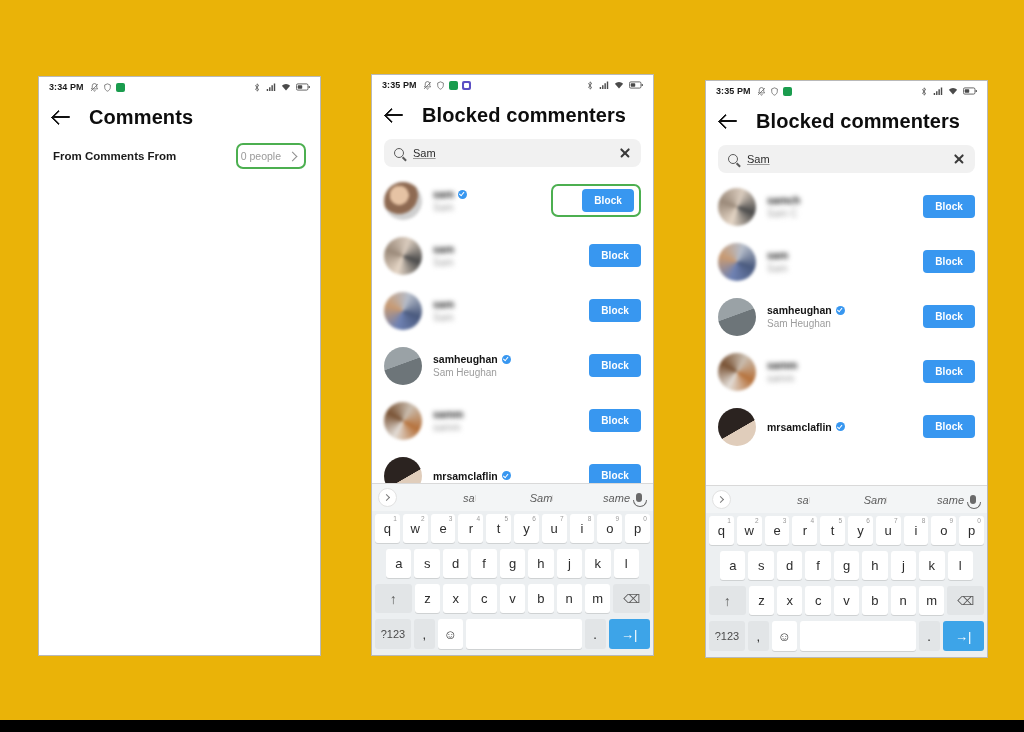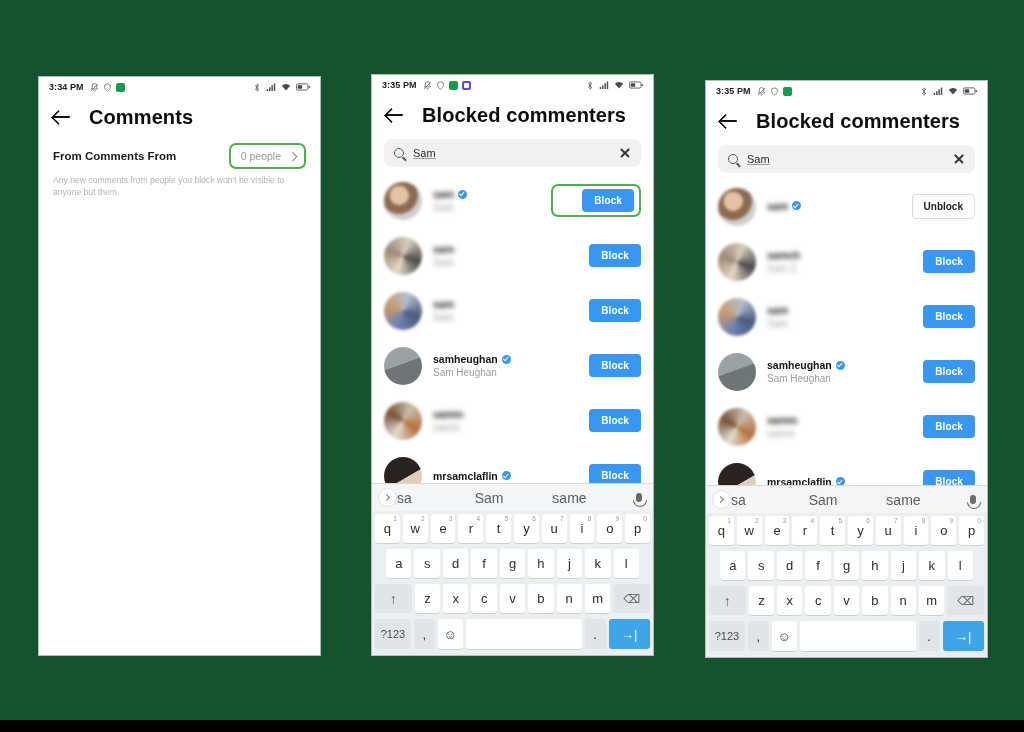--- a/index.html
+++ b/index.html
@@ -2,21 +2,21 @@
 <html><head>
 <meta charset="utf-8">
 <style>
   * { box-sizing: border-box; margin: 0; padding: 0; }
   html, body {
     width: 1024px; height: 732px;
     background: #000;
     font-family: "Liberation Sans", sans-serif;
     overflow: hidden;
   }
-  .stage { position: relative; width: 1024px; height: 720px; background: #14532d; }
+  .stage { position: relative; width: 1024px; height: 720px; background: #eab308; }
 
   .phone {
     position: absolute;
     background: #ffffff;
     overflow: hidden;
     border: 1px solid #b9b9b9;
   }
   #phone-1 { left: 38px;  top: 76px; width: 283px; height: 580px; }
   #phone-2 { left: 371px; top: 74px; width: 283px; height: 582px; }
   #phone-3 { left: 705px; top: 80px; width: 283px; height: 578px; }
@@ -52,21 +52,21 @@
 
   
   .setting-row {
     display: flex; align-items: center; justify-content: space-between;
     padding: 6px 14px 4px 14px; min-height: 30px;
   }
   .setting-label { font-size: 11.5px; font-weight: bold; color: #1a1a1a; }
   .value-pill {
     display: flex; align-items: center; gap: 8px;
     border: 2px solid #4caf50; border-radius: 7px;
-    padding: 5px 8px 5px 10px; background: #fff;
+    padding: 5px 8px 5px 3px; background: #fff;
   }
   .value-text { font-size: 10.5px; color: #9a9a9a; }
   .chev {
     width: 7px; height: 7px; border-top: 1.6px solid #8d8d8d; border-right: 1.6px solid #8d8d8d;
     transform: rotate(45deg); display: inline-block;
   }
   .setting-help {
     font-size: 8.6px; color: #b3b3b3; line-height: 1.35;
     padding: 2px 26px 0 14px;
   }
@@ -149,22 +149,23 @@
   .sugg-toggle {
     width: 19px; height: 19px; border-radius: 50%; background: #fff;
     border: 1px solid #e2e2e2; display: flex; align-items: center; justify-content: center;
     flex: 0 0 auto; cursor: pointer;
   }
   .sugg-toggle i {
     width: 5px; height: 5px; border-top: 1.4px solid #7a7a7a; border-right: 1.4px solid #7a7a7a;
     transform: rotate(45deg); display: block; margin-left: -2px;
   }
   .sugg {
-    flex: 1; text-align: left; font-size: 14px; color: #5c5c5c; cursor: pointer;
+    flex: 1; text-align: right; font-size: 11px; color: #5c5c5c; cursor: pointer;
     position: relative;
+    font-style: italic;
   }
   .sugg + .sugg::before {
     content: ''; position: absolute; left: 0; top: 3px; bottom: 3px; width: 1px; background: #dcdcdc;
   }
   .mic { width: 17px; flex: 0 0 auto; display: flex; justify-content: center; cursor: pointer; }
   .mic-ico { width: 6px; height: 9px; background: #6a6a6a; border-radius: 3px; position: relative; }
   .mic-ico::after {
     content: ''; position: absolute; left: -3px; bottom: -5px; width: 12px; height: 6px;
     border: 1.4px solid #6a6a6a; border-top: none; border-radius: 0 0 7px 7px;
   }
@@ -253,21 +254,20 @@
       <span class="appbar-title">Comments</span>
     </div>
 
     <div class="setting-row">
       <span class="setting-label">From Comments From</span>
       <span class="value-pill">
         <span class="value-text">0 people</span>
         <span class="chev"></span>
       </span>
     </div>
-    <div class="setting-help">Any new comments from people you block won't be visible to anyone but them.</div>
   </div>
 
   <div class="phone" id="phone-2">
     <div class="statusbar">
       <span class="sb-time">3:35 PM</span>
       <span class="sb-left-icons">
         <span class="sb-ico">
           <svg width="9" height="9" viewBox="0 0 16 16">
               <path d="M8 1a4 4 0 0 0-4 4v3l-1.5 2.5h11L12 8V5a4 4 0 0 0-4-4zM6.5 13a1.5 1.5 0 0 0 3 0" fill="none" stroke="#5a5a5a" stroke-width="1.3"></path>
               <line x1="2" y1="14" x2="14" y2="2" stroke="#5a5a5a" stroke-width="1.3"></line>
@@ -535,31 +535,20 @@
 
     <div class="searchwrap">
       <div class="searchbar">
         <span class="mag"></span>
         <span class="search-value" placeholder="Search">Sam</span>
         <span class="xclose"></span>
       </div>
     </div>
 
     <div class="userlist">
-      <div class="user-row">
-        <div class="avatar av1 av-blurred"></div>
-        <div class="user-mid">
-          <div class="uname-line">
-            <span class="uname blur">sam</span>
-            <span class="verified"></span>
-          </div>
-          <div class="fullname blur"></div>
-        </div>
-        <button class="btn-unblock">Unblock</button>
-      </div>
 
       <div class="user-row">
         <div class="avatar av2 av-blurred"></div>
         <div class="user-mid">
           <div class="uname-line">
             <span class="uname blur">samch</span>
           </div>
           <div class="fullname blur">Sam C</div>
         </div>
         <button class="btn-block">Block</button>

